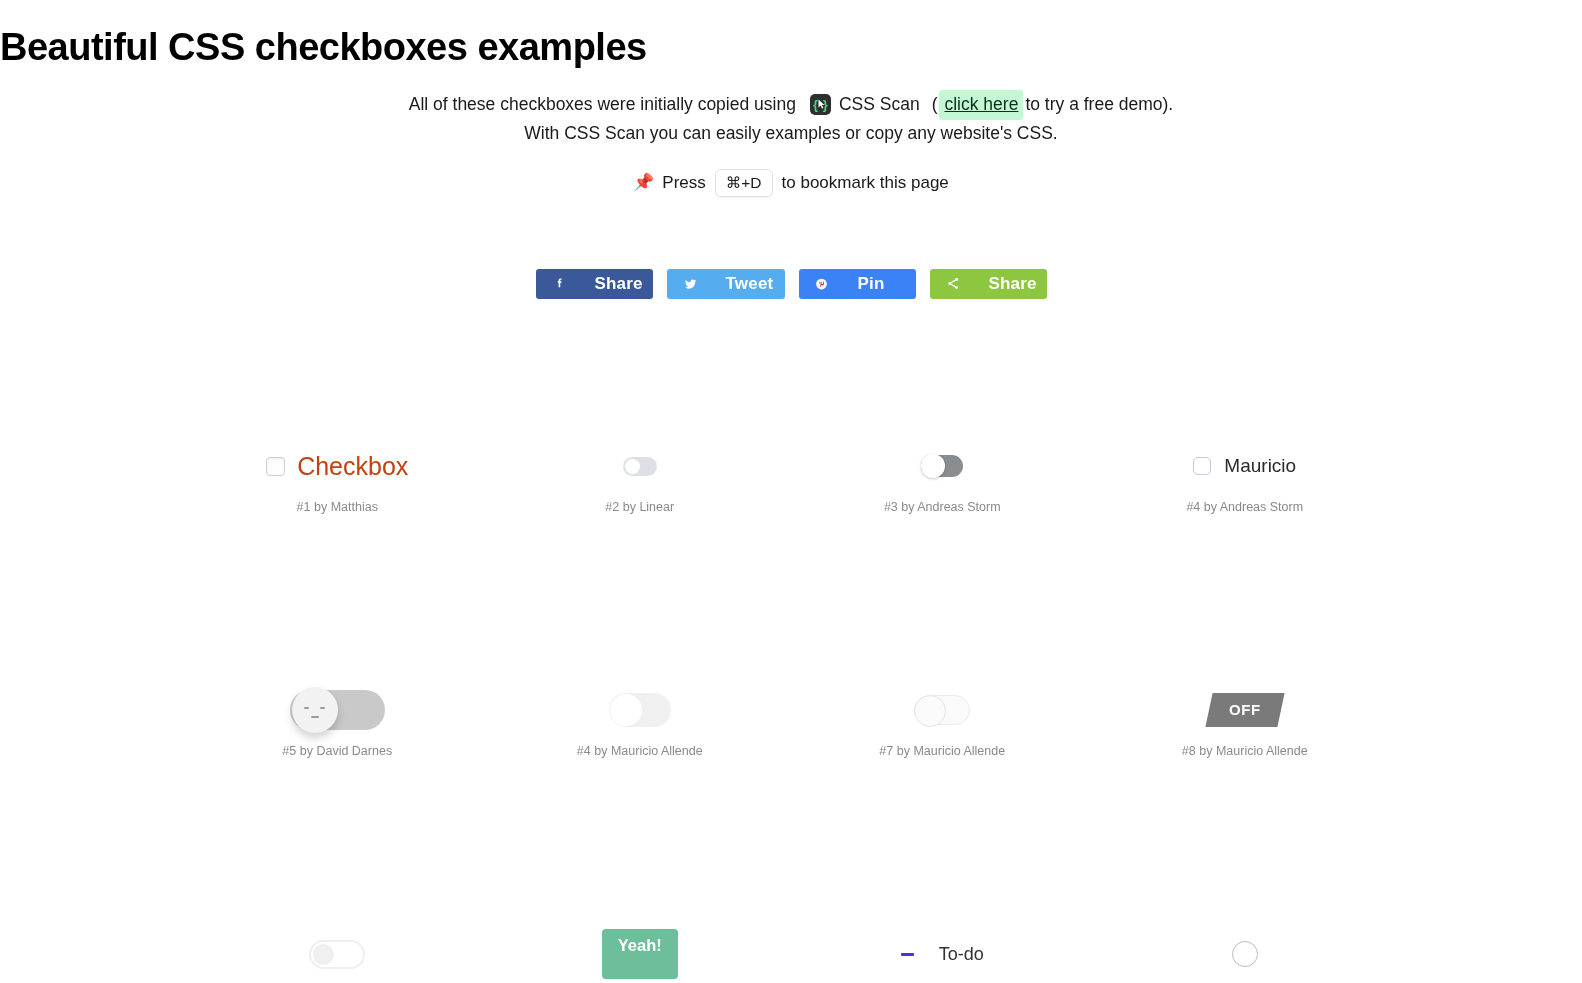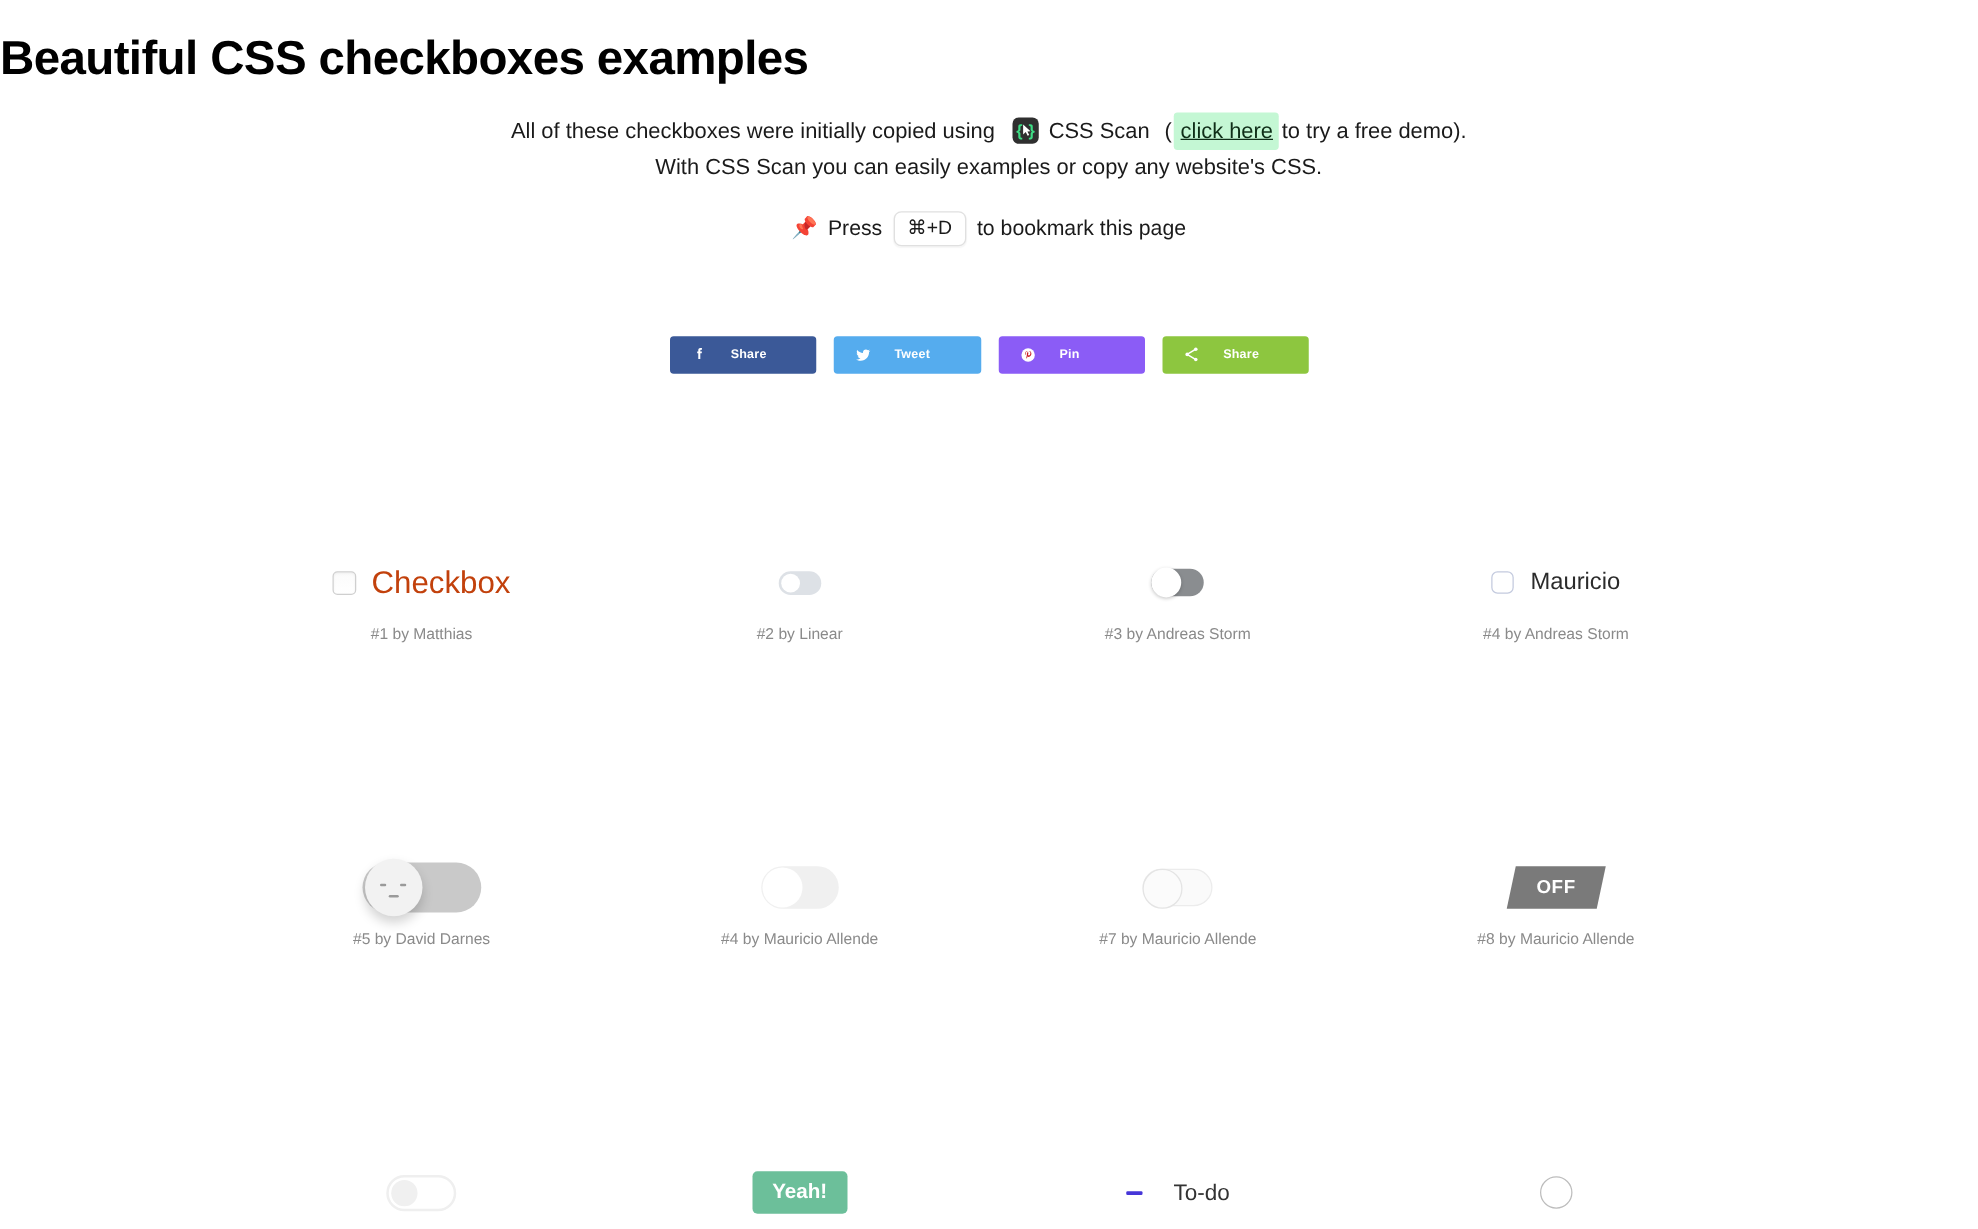--- a/index.html
+++ b/index.html
@@ -87,35 +87,35 @@
   .share-row {
     display: flex; justify-content: center; align-items: center;
     gap: 14px;
     margin-top: 72px;
   }
   .share-btn {
     display: flex; align-items: center;
     height: 30px;
     border-radius: 3px;
     color: #ffffff;
-    font-size: 10px;
+    font-size: 17px;
     font-weight: bold;
     cursor: pointer;
     border: none;
     padding: 0 31px 0 16px;
-    gap: 18px;
+    gap: 28px;
   }
   .share-btn .sicon {
     display: inline-flex; align-items: center; justify-content: center;
     width: 15px; height: 15px;
   }
   .share-btn .slabel { letter-spacing: 0.2px; }
   .btn-fb { background: #3b5998; width: 117px; }
   .btn-tw { background: #55acee; width: 118px; }
-  .btn-pin { background: #8b5cf6; width: 117px; }
+  .btn-pin { background: #3b82f6; width: 117px; justify-content: center; }
   .btn-gen { background: #8dc63f; width: 117px; }
 
   
   .grid {
     position: absolute;
     left: 186px;
     top: 400px;
     width: 1210px;
     display: grid;
     grid-template-columns: repeat(4, 1fr);
@@ -257,21 +257,21 @@
     background: #f0f0f0;
   }
 
   
   .yeah10 {
     background: #6cbf9a;
     color: #ffffff;
     font-size: 16.5px;
     font-weight: bold;
     border-radius: 4px;
-    padding: 7px 16px 8px 16px;
+    padding: 7px 16px 24px 16px;
     cursor: pointer;
     border: none;
   }
 
   
   .todo11 { display: flex; align-items: center; gap: 25px; }
   .todo11 .dash {
     width: 13px; height: 3px; background: #4636d8; border-radius: 1px;
   }
   .todo11 .lbl { font-size: 18px; color: #333333; }

